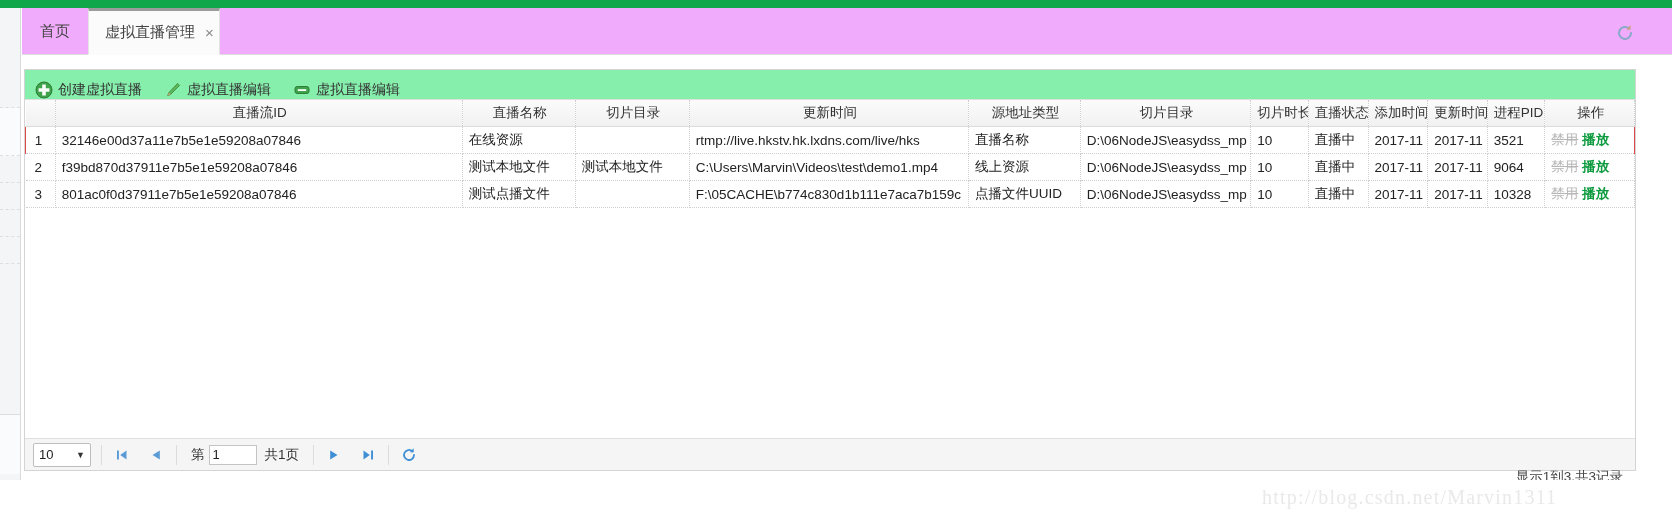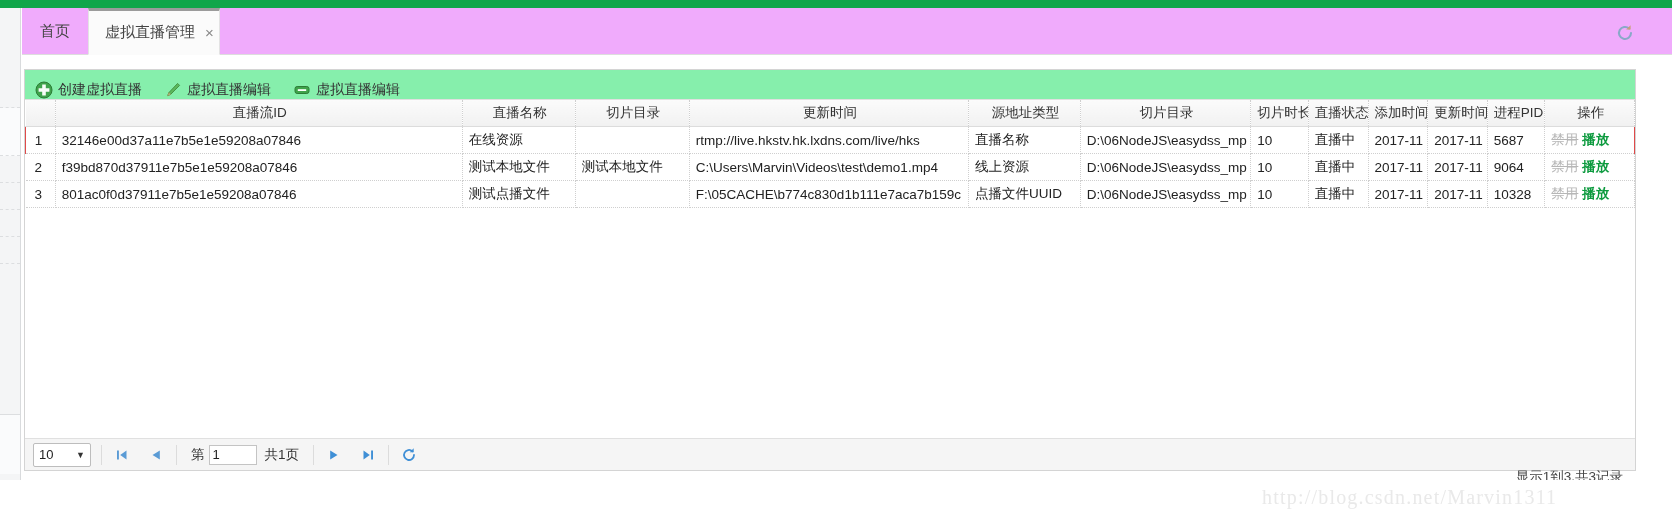--- a/index.html
+++ b/index.html
@@ -320,21 +320,21 @@
               <td>32146e00d37a11e7b5e1e59208a07846</td>
               <td>在线资源</td>
               <td></td>
               <td>rtmp://live.hkstv.hk.lxdns.com/live/hks</td>
               <td>直播名称</td>
               <td>D:\06NodeJS\easydss_mp</td>
               <td>10</td>
               <td>直播中</td>
               <td>2017-11</td>
               <td>2017-11</td>
-              <td>5687</td>
+              <td>3521</td>
               <td>
                 <span class="op-disabled">禁用</span><span class="op-play">播放</span>
               </td>
             </tr>
             <tr>
               <td class="idx">2</td>
               <td>f39bd870d37911e7b5e1e59208a07846</td>
               <td>测试本地文件</td>
               <td>测试本地文件</td>
               <td>C:\Users\Marvin\Videos\test\demo1.mp4</td>

